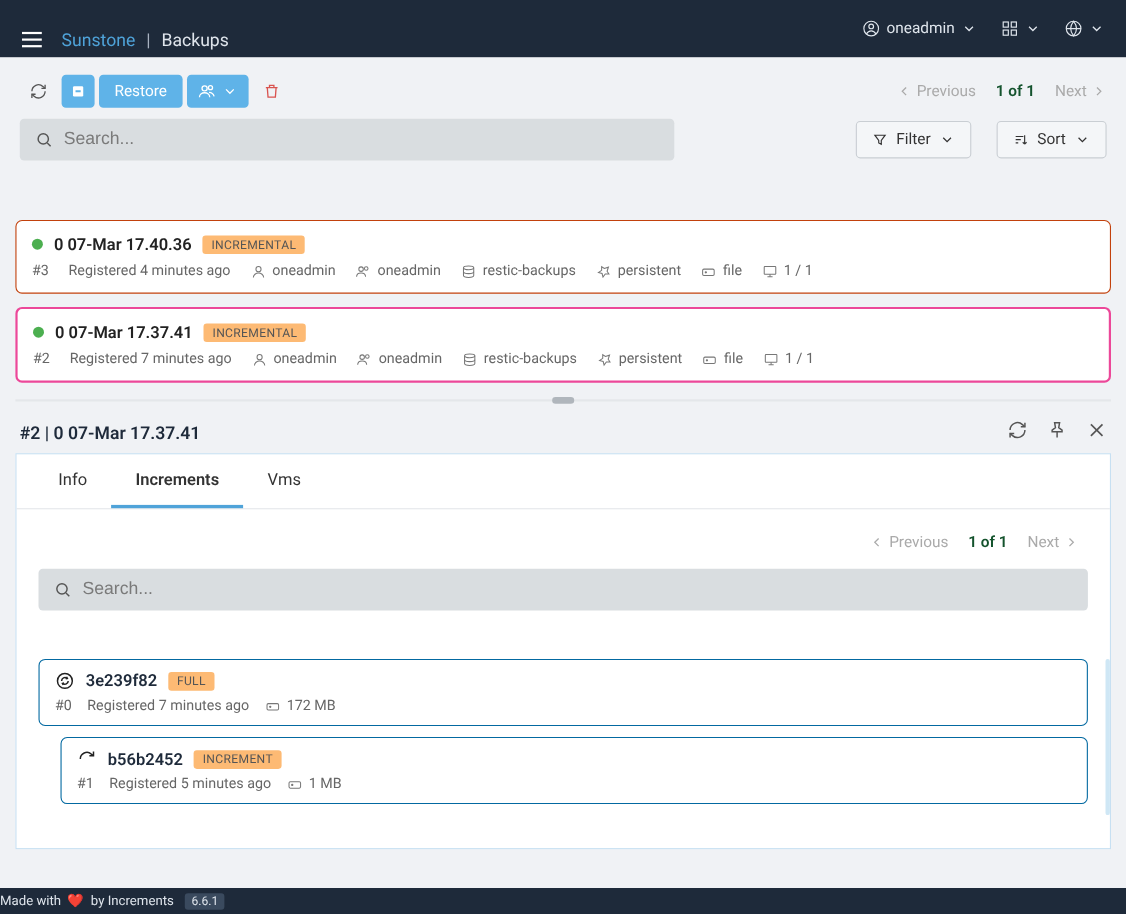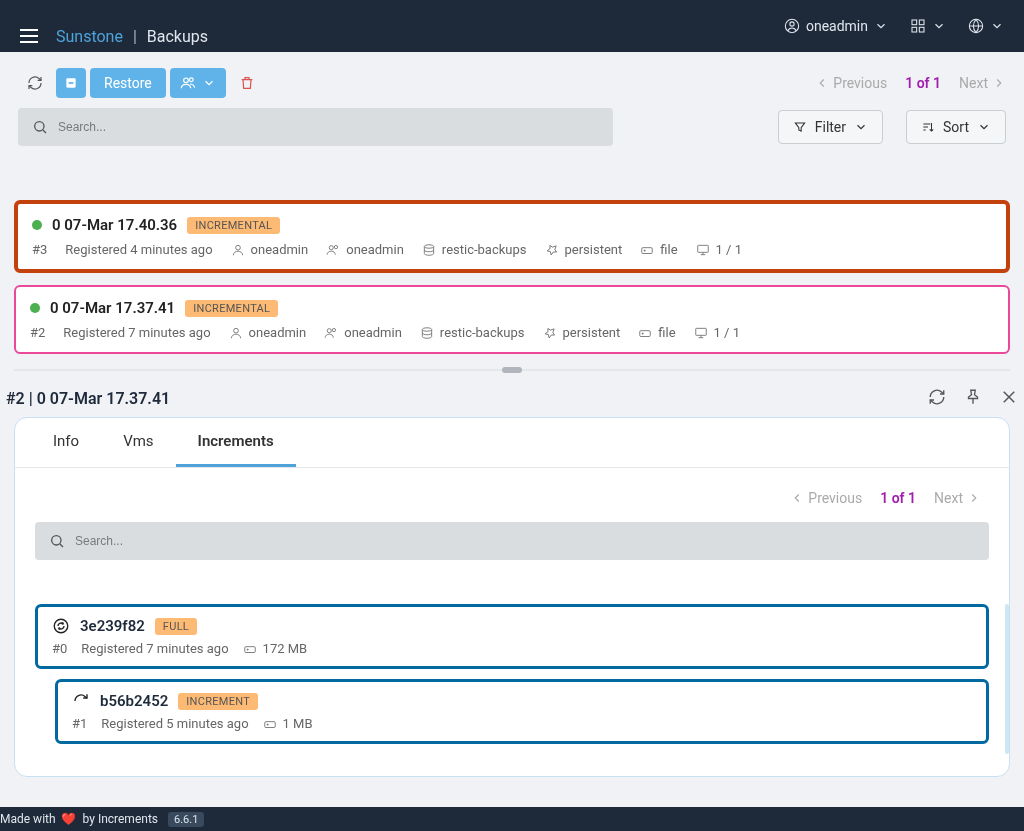--- a/index.html
+++ b/index.html
@@ -19,63 +19,63 @@
 
 
 .toolbar { display: flex; align-items: center; padding: 16px 18px 10px; justify-content: space-between; }
 .toolbar-left { display: flex; align-items: center; gap: 4px; }
 .icon-btn { width: 34px; height: 30px; display: inline-flex; align-items: center; justify-content: center; border-radius: 4px; cursor: pointer; }
 .blue-btn { background: #5fb3e8; color: #fff; border-radius: 4px; height: 30px; padding: 0 14px; display: inline-flex; align-items: center; gap: 6px; cursor: pointer; }
 .blue-square { background: #5fb3e8; color: #fff; width: 30px; height: 30px; border-radius: 4px; display: inline-flex; align-items: center; justify-content: center; cursor: pointer; }
 .delete-btn { color: #d9534f; cursor: pointer; }
 .toolbar-right { display: flex; align-items: center; gap: 18px; color: #888; }
 .pager-link { color: #aaa; cursor: default; display: inline-flex; align-items: center; gap: 4px; }
-.pager-count { color: #a21caf; font-weight: 600; }
+.pager-count { color: #14532d; font-weight: 600; }
 
 
 .search-row { display: flex; align-items: center; padding: 0 18px 14px; justify-content: space-between; gap: 12px; }
 .search-box { background: #d9dde0; border-radius: 4px; height: 38px; flex: 0 0 595px; display: flex; align-items: center; padding: 0 14px; color: #6a6a6a; gap: 10px; }
-.search-input { background: transparent; border: none; outline: none; font-size: 12px; color: #444; width: 100%; }
+.search-input { background: transparent; border: none; outline: none; font-size: 16px; color: #444; width: 100%; }
 .search-input::placeholder { color: #7a7a7a; }
 .outline-btn { border: 1px solid #c9ced3; background: #f4f6f8; border-radius: 4px; height: 34px; padding: 0 14px; display: inline-flex; align-items: center; gap: 8px; color: #333; cursor: pointer; }
 
 
 .list { padding: 40px 14px 0; }
-.card { background: #fff; border: 4px solid #c2410c; border-radius: 6px; padding: 12px 14px; margin-bottom: 12px; }
+.card { background: #fff; border: 1px solid #c2410c; border-radius: 6px; padding: 12px 14px; margin-bottom: 12px; }
 .card.selected { border: 2px solid #ec4899; }
 .card-head { display: flex; align-items: center; gap: 10px; margin-bottom: 8px; }
 .status-dot { width: 10px; height: 10px; border-radius: 50%; background: #4caf50; }
 .card-title { font-weight: 600; font-size: 15px; color: #222; }
 .badge { background: #fdba74; border-radius: 3px; padding: 2px 8px; font-size: 11px; color: #555; letter-spacing: 0.3px; }
 .card-meta { display: flex; align-items: center; gap: 18px; color: #666; font-size: 13px; }
 .meta-item { display: flex; align-items: center; gap: 6px; }
 
 
 .divider { height: 8px; position: relative; margin: 6px 14px 0; }
 .divider::before { content: ""; position: absolute; top: 3px; left: 0; right: 0; height: 2px; background: #e4e7ea; }
 .divider-grip { width: 20px; height: 6px; background: #b0b6bc; border-radius: 3px; position: absolute; left: 50%; top: 1px; transform: translateX(-50%); }
 
 
-.detail-header { display: flex; align-items: center; justify-content: space-between; padding: 14px 6px 8px; }
+.detail-header { display: flex; align-items: center; justify-content: space-between; padding: 14px 18px 8px; }
 .detail-title { font-weight: 600; font-size: 16px; }
 .detail-actions { display: flex; align-items: center; gap: 18px; color: #555; }
 
 
-.detail-panel { margin: 0 14px 14px; background: #fff; border: 1px solid #c7e0f2; border-radius: 13px; min-height: 360px; }
+.detail-panel { margin: 0 14px 14px; background: #fff; border: 1px solid #c7e0f2; border-radius: 0; min-height: 360px; }
 .tabs { display: flex; border-bottom: 1px solid #e4e7ea; padding: 0 16px; }
 .tab { padding: 14px 22px; color: #333; cursor: pointer; font-size: 15px; }
 .tab.active { font-weight: 600; border-bottom: 3px solid #4fa3d9; }
 
 
 .inner-toolbar { display: flex; justify-content: flex-end; padding: 22px 28px 10px; gap: 18px; color: #888; align-items: center; }
 .inner-search { margin: 6px 20px 20px; }
 .inner-search .search-box { flex: 0 0 565px; background: #d9dde0; }
 
 .inc-list { padding: 24px 20px 8px; position: relative; }
-.inc-card { background: #fff; border: 3px solid #0369a1; border-radius: 6px; padding: 10px 14px; margin-bottom: 10px; }
+.inc-card { background: #fff; border: 1px solid #0369a1; border-radius: 6px; padding: 10px 14px; margin-bottom: 10px; }
 .inc-card.nested { margin-left: 20px; }
 .inc-head { display: flex; align-items: center; gap: 10px; margin-bottom: 6px; }
 .inc-title { font-weight: 600; font-size: 15px; }
 .inc-meta { display: flex; align-items: center; gap: 14px; color: #666; font-size: 13px; }
 .scroll-marker { position: absolute; right: 0; top: 24px; bottom: 8px; width: 4px; background: #cfe7f5; border-radius: 2px; }
 
 
 .footer { position: fixed; bottom: 0; left: 0; width: 1024px; height: 24px; background: #1e2a3a; display: flex; align-items: center; gap: 6px; color: #dfe5ec; font-size: 12px; }
 .ver-badge { background: #3a4a5e; padding: 1px 6px; border-radius: 3px; font-size: 11px; margin-left: 4px; }
 
@@ -348,22 +348,22 @@
     <span><svg class="svg-lg" viewBox="0 0 24 24" fill="none" stroke="#555" stroke-width="2">
           <line x1="5" y1="5" x2="19" y2="19"></line>
           <line x1="19" y1="5" x2="5" y2="19"></line>
         </svg></span>
   </div>
 </div>
 
 <div class="detail-panel">
   <div class="tabs">
     <div class="tab">Info</div>
+    <div class="tab active">Increments</div>
     <div class="tab">Vms</div>
-    <div class="tab active">Increments</div>
   </div>
 
   <div class="inner-toolbar">
     <span class="pager-link">
       <svg class="svg-sm" viewBox="0 0 24 24" fill="none" stroke="#aaa" stroke-width="2">
           <path d="M15 6l-6 6 6 6"></path>
         </svg>
       <span>Previous</span>
     </span>
     <span class="pager-count">1 of 1</span>

